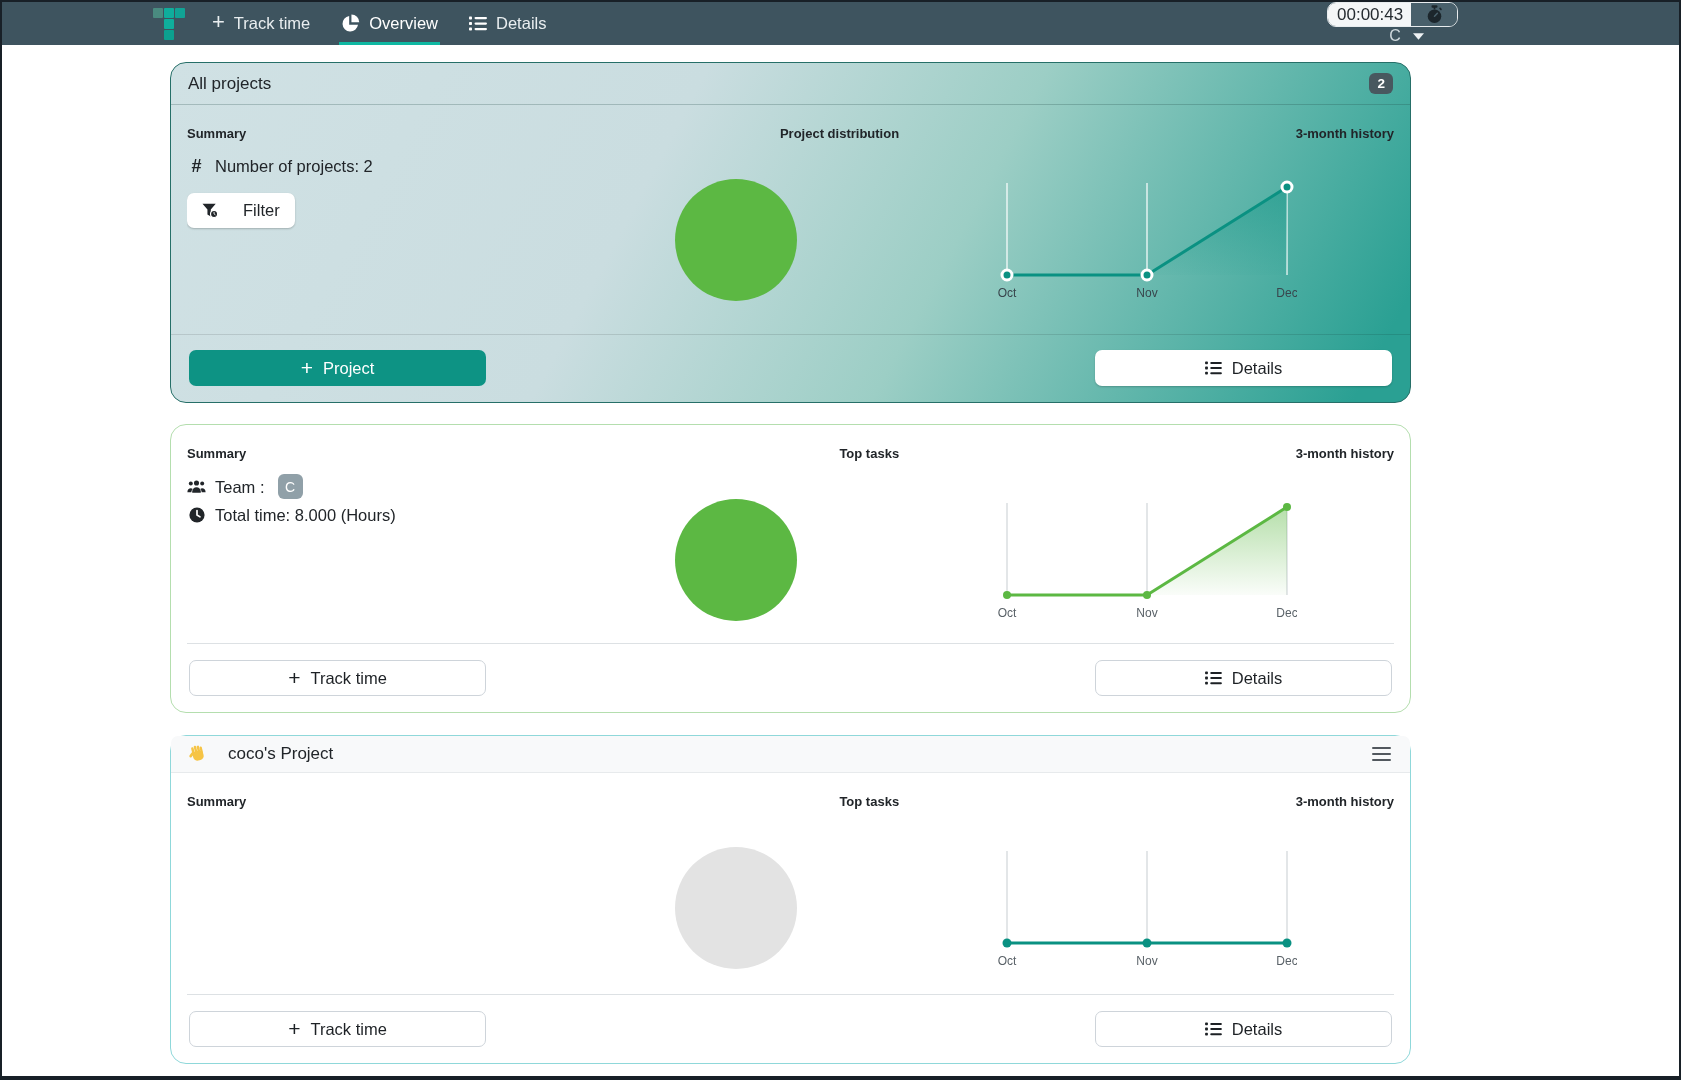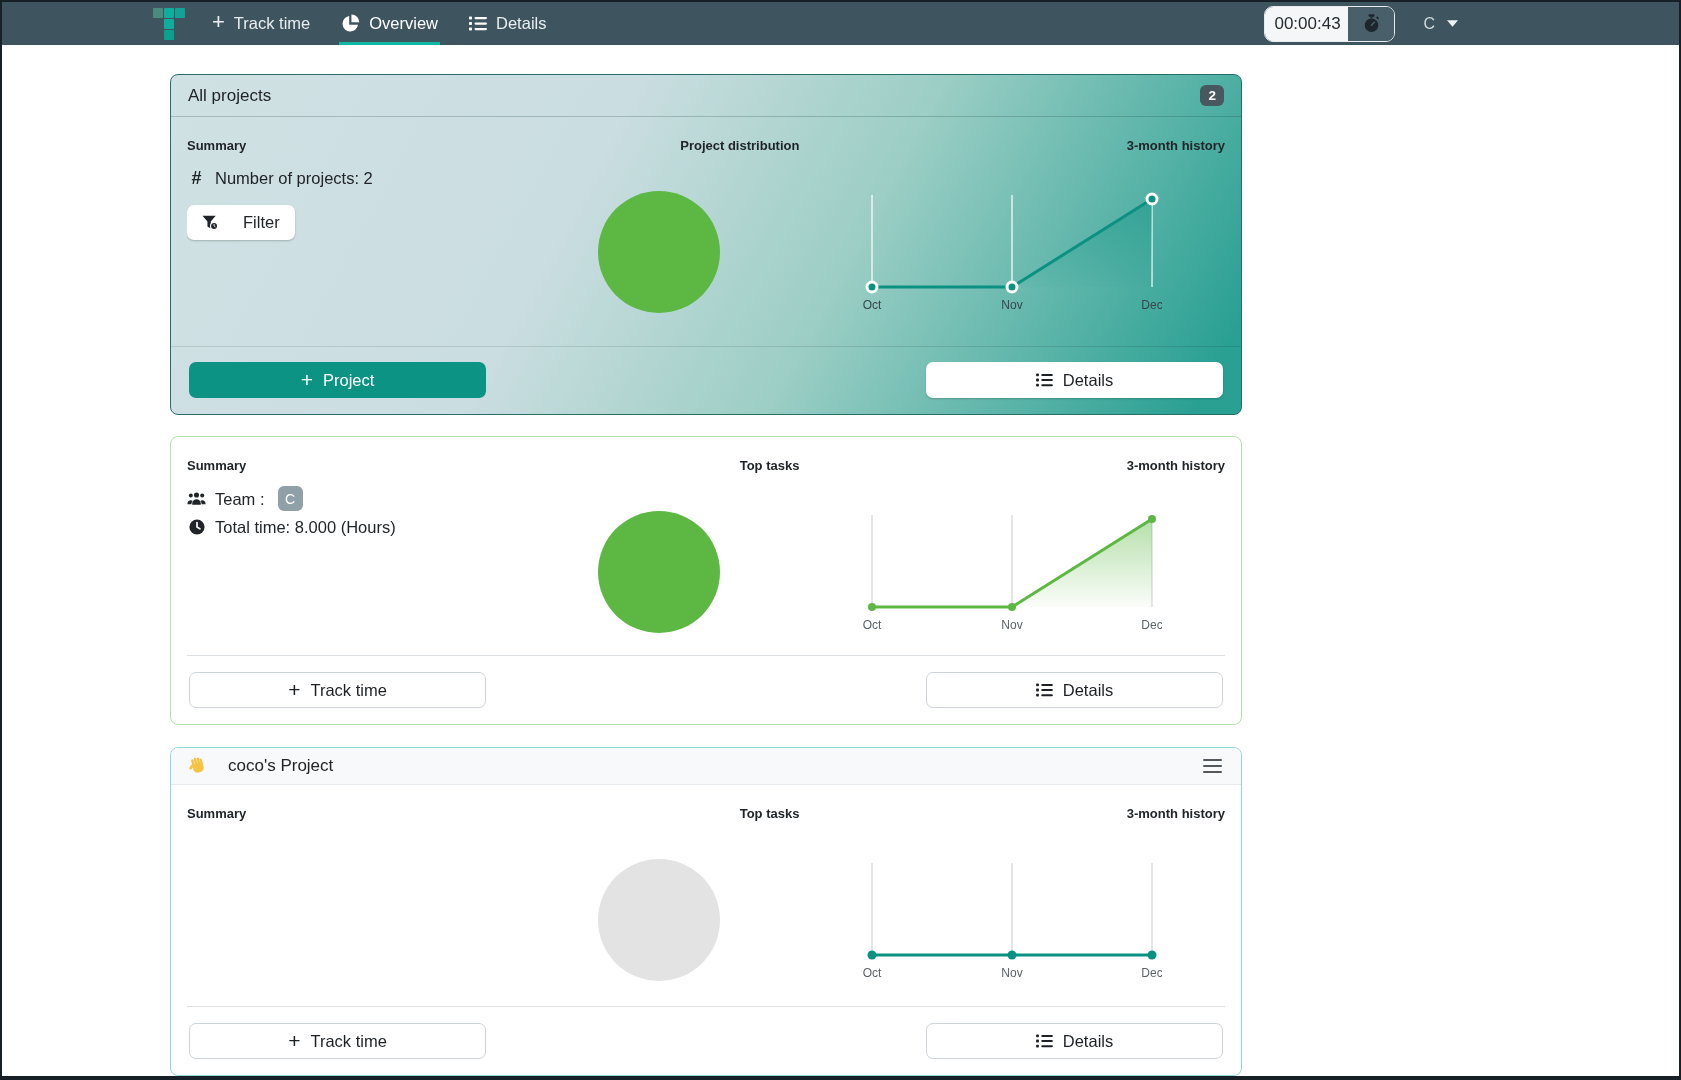--- a/index.html
+++ b/index.html
@@ -16,33 +16,33 @@
   .sq1{grid-area:1/1;background:#4a8b80;}
   .sq2{grid-area:1/2;background:#0fae9c;}
   .sq3{grid-area:1/3;background:#11a395;}
   .sq4{grid-area:2/2;background:#0fae9c;}
   .sq5{grid-area:3/2;background:#0ca08f;}
   .nav-item{display:flex;align-items:center;gap:9px;color:#e9eef0;font-size:16.5px;
     padding:3px 2px 0 2px;margin-right:27px;text-decoration:none;cursor:pointer;
     border-bottom:3px solid transparent;}
   .nav-item.active{color:#fff;border-bottom-color:#0fb8a2;}
   .nav-plus{font-size:22px;font-weight:400;line-height:1;margin-top:-3px;}
-  .nav-right{margin-left:auto;display:flex;align-items:center;}
+  .nav-right{margin-left:auto;display:flex;align-items:center;flex-direction:column;}
   .timer-group{display:flex;height:34px;border:1px solid #e8ecee;border-radius:9px;
     overflow:hidden;align-self:center;}
   .timer-input{width:74px;border:none;background:#f4f6f7;font-size:17px;color:#252b30;
     padding:0 0 0 9px;outline:none;font-family:inherit;white-space:nowrap;overflow:hidden;}
   .timer-btn{width:46px;background:#49606b;border:none;display:flex;align-items:center;
     justify-content:center;cursor:pointer;}
   .user-menu{display:flex;align-items:center;gap:12px;margin-left:28px;cursor:pointer;align-self:center;}
   .user-initial{color:#cfd9dd;font-size:16px;}
 
   
   main{padding:17px 0 0 168px;}
-  .card{width:1072px;border-radius:8px;box-sizing:border-box;margin-top:12px;}
+  .card{width:1241px;border-radius:16px;box-sizing:border-box;}
   .card-header{display:flex;align-items:center;justify-content:space-between;
     padding:0 17px;font-size:17px;}
   .title-wrap{display:flex;align-items:center;gap:21px;}
 
   .card1{border:1px solid #266f68;margin-bottom:21px;overflow:hidden;
     background:linear-gradient(118deg,#d0e1e4 0%,#cadde0 38%,#9ccec5 62%,#2aa093 96%);}
   .card1 .card-header{height:41px;border-bottom:1px solid rgba(33,70,66,0.25);}
   .badge{background:#48585f;color:#fff;font-weight:700;font-size:13.5px;
     padding:3px 8px;border-radius:6px;}
 

